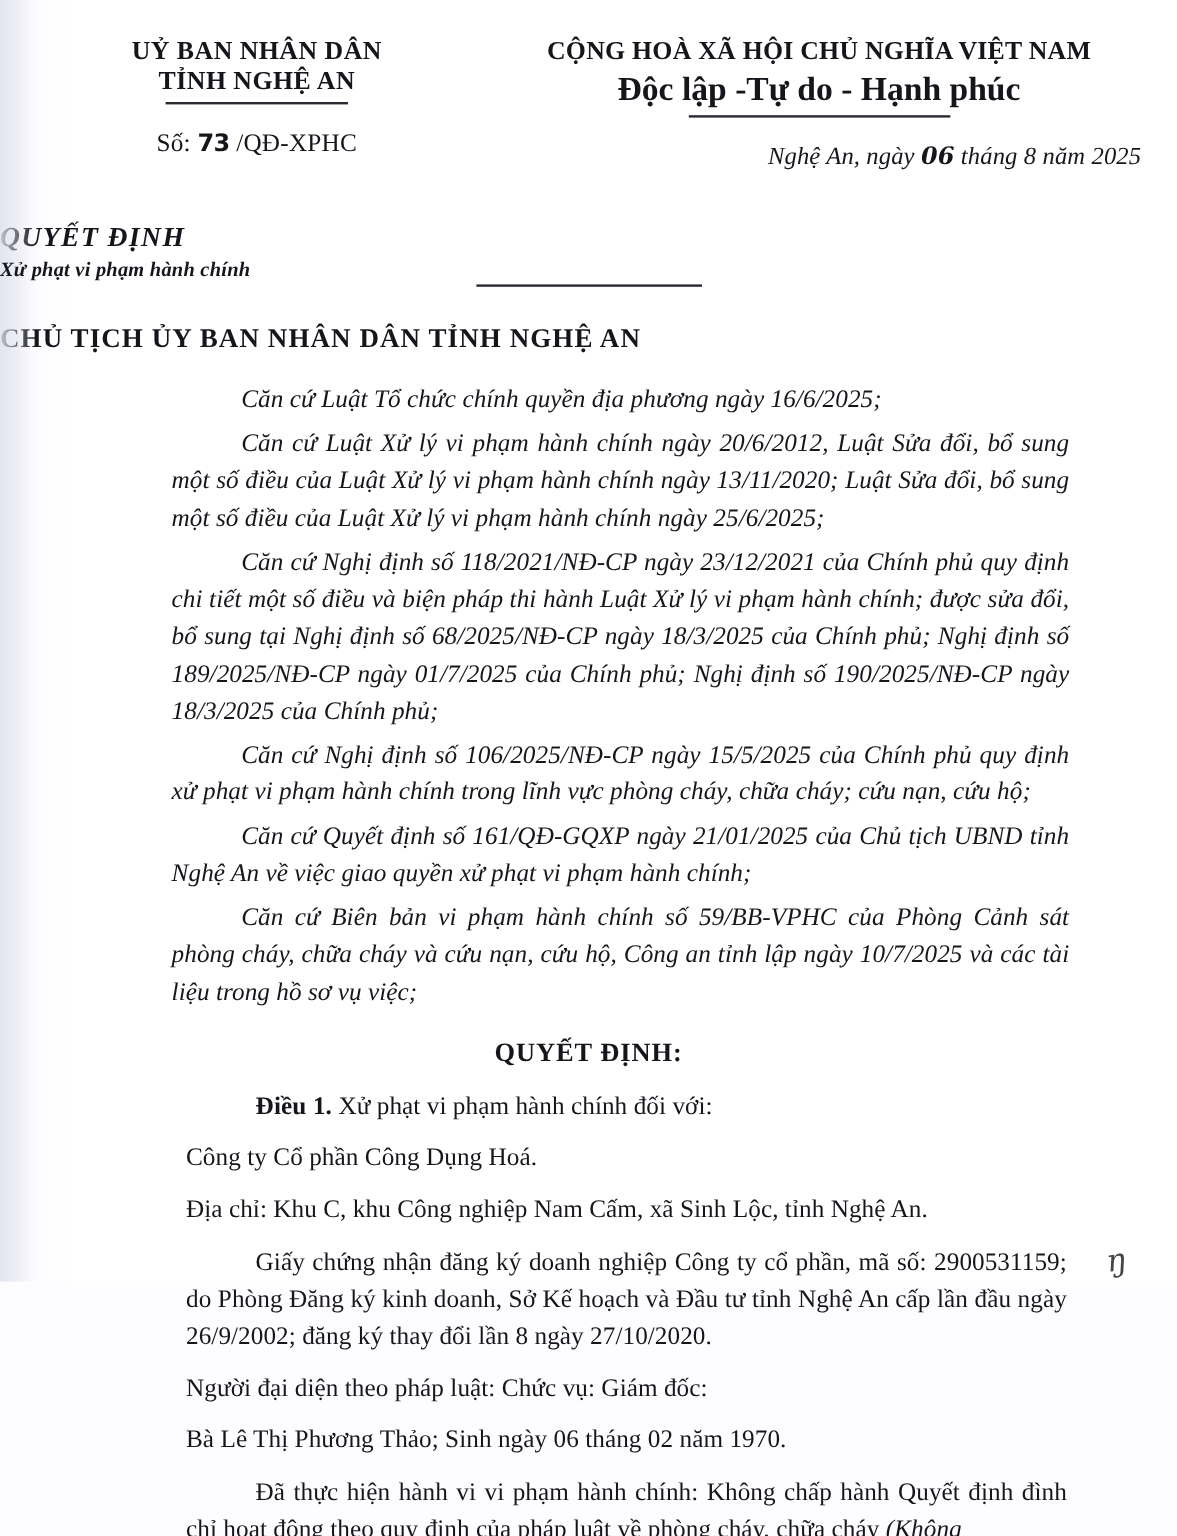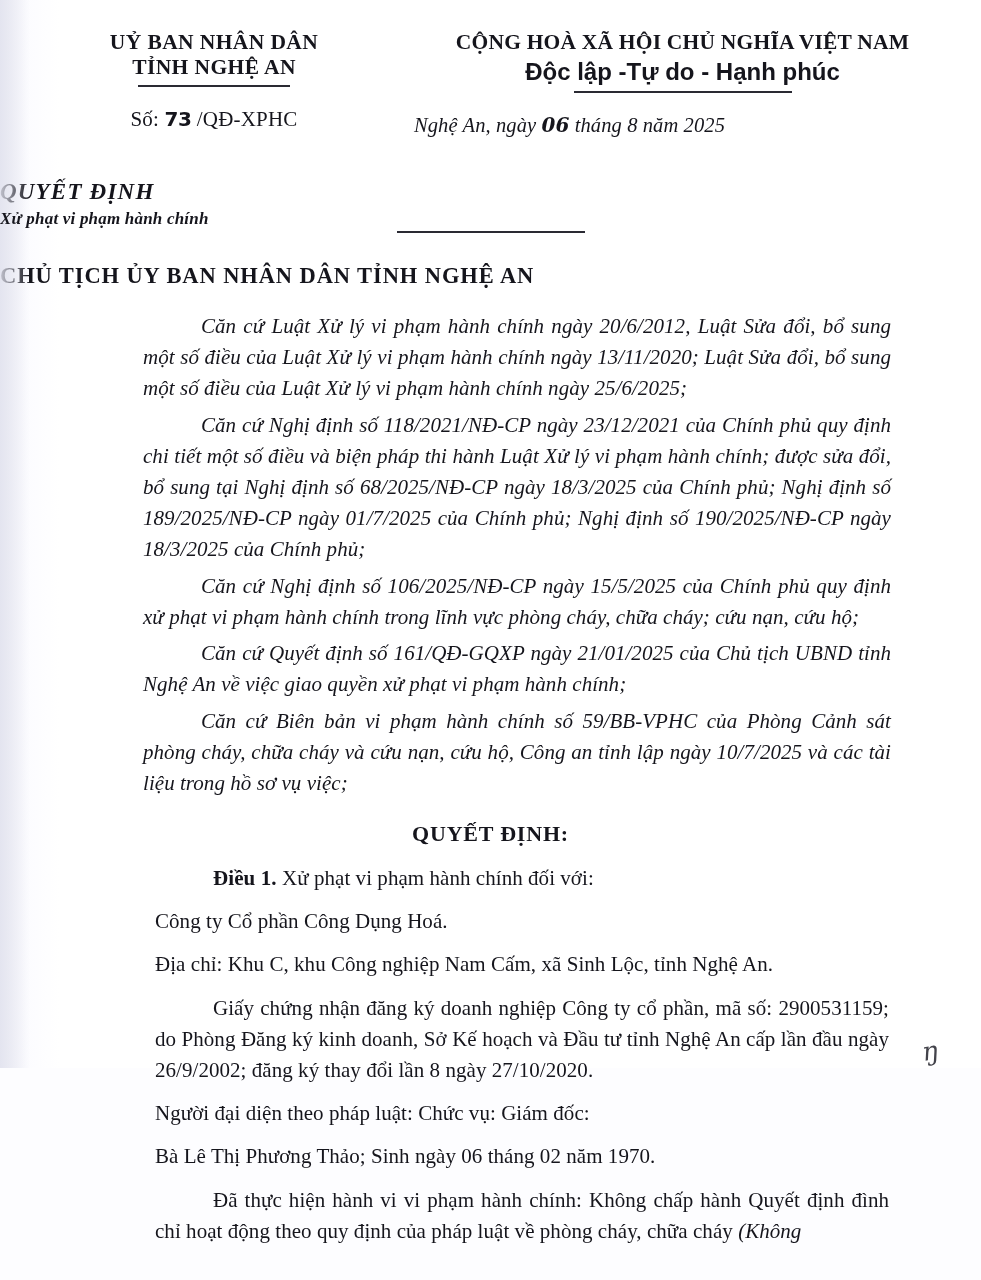--- a/index.html
+++ b/index.html
@@ -51,23 +51,23 @@
     letter-spacing: 0.4px;
   }
   .nation-name {
     font-family: "Liberation Serif", serif;
     font-weight: bold;
     font-size: 21.5px;
     line-height: 1.2;
     letter-spacing: 0.2px;
   }
   .nation-motto {
-    font-family: Liberation Sans, sans-serif;
-    font-weight: bold;
-    font-size: 24px;
+    font-family: Liberation Serif, serif;
+    font-weight: bold;
+    font-size: 28px;
     line-height: 1.25;
     margin-top: 1px;
   }
   .rule {
     border: none;
     border-top: 2.2px solid #2a2a33;
     margin: 4px auto 0 auto;
   }
   .rule-left  { width: 152px; }
   .rule-right { width: 218px; }
@@ -81,21 +81,21 @@
   .handwritten {
     font-family: "DejaVu Sans", sans-serif;
     font-weight: bold;
     font-size: 20px;
     letter-spacing: -0.5px;
   }
   .place-date {
     font-style: italic;
     font-size: 20.5px;
     margin-top: 20px;
-    text-align: left;
+    text-align: right;
     letter-spacing: 0.1px;
   }
   .hw-date {
     font-family: "DejaVu Serif", serif;
     font-style: italic;
     font-weight: 600;
     font-size: 20px;
   }
 
   
@@ -237,20 +237,21 @@
     <div class="title-main">QUYẾT ĐỊNH</div>
     <div class="title-sub-wrap">
       <span class="title-sub">Xử phạt vi phạm hành chính</span>
       <hr class="title-sub-underline">
     </div>
   </div>
 
   <div class="authority">CHỦ TỊCH ỦY BAN NHÂN DÂN TỈNH NGHỆ AN</div>
 
   <div class="body-block">
+    <p class="cite">Căn cứ  Luật Tổ chức chính quyền địa phương ngày 16/6/2025;</p>
     <p class="cite">Căn cứ Luật Xử lý vi phạm hành chính ngày 20/6/2012, Luật Sửa đổi, bổ sung một số điều của Luật Xử lý vi phạm hành chính ngày 13/11/2020; Luật Sửa đổi, bổ sung một số điều của Luật Xử lý vi phạm hành chính ngày 25/6/2025;</p>
     <p class="cite">Căn cứ Nghị định số 118/2021/NĐ-CP ngày 23/12/2021 của Chính phủ quy định chi tiết một số điều và biện pháp thi hành Luật Xử lý vi phạm hành chính; được sửa đổi, bổ sung tại Nghị định số 68/2025/NĐ-CP ngày 18/3/2025 của Chính phủ; Nghị định số 189/2025/NĐ-CP ngày 01/7/2025 của Chính phủ; Nghị định số 190/2025/NĐ-CP ngày 18/3/2025 của Chính phủ;</p>
     <p class="cite">Căn cứ Nghị định số 106/2025/NĐ-CP ngày 15/5/2025 của Chính phủ quy định xử phạt vi phạm hành chính trong lĩnh vực phòng cháy, chữa cháy; cứu nạn, cứu hộ;</p>
     <p class="cite">Căn cứ Quyết định số 161/QĐ-GQXP ngày 21/01/2025 của Chủ tịch UBND tỉnh Nghệ An về việc giao quyền xử phạt vi phạm hành chính;</p>
     <p class="cite">Căn cứ Biên bản vi phạm hành chính số 59/BB-VPHC của Phòng Cảnh sát phòng cháy, chữa cháy và cứu nạn, cứu hộ, Công an tỉnh lập ngày 10/7/2025 và các tài liệu trong hồ sơ vụ việc;</p>
   </div>
 
   <div class="decide-heading">QUYẾT ĐỊNH:</div>
 
   <div class="articles">

